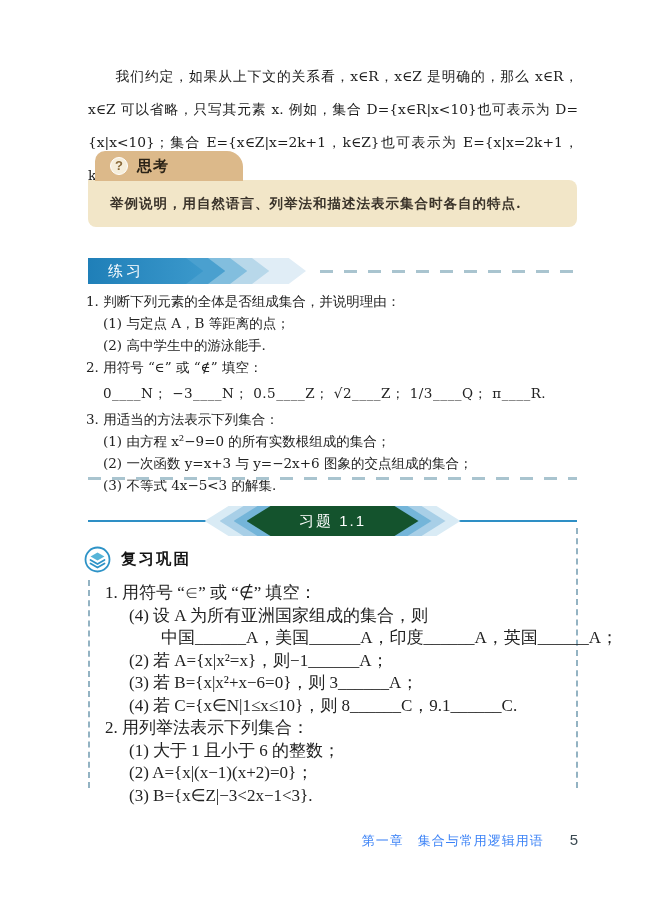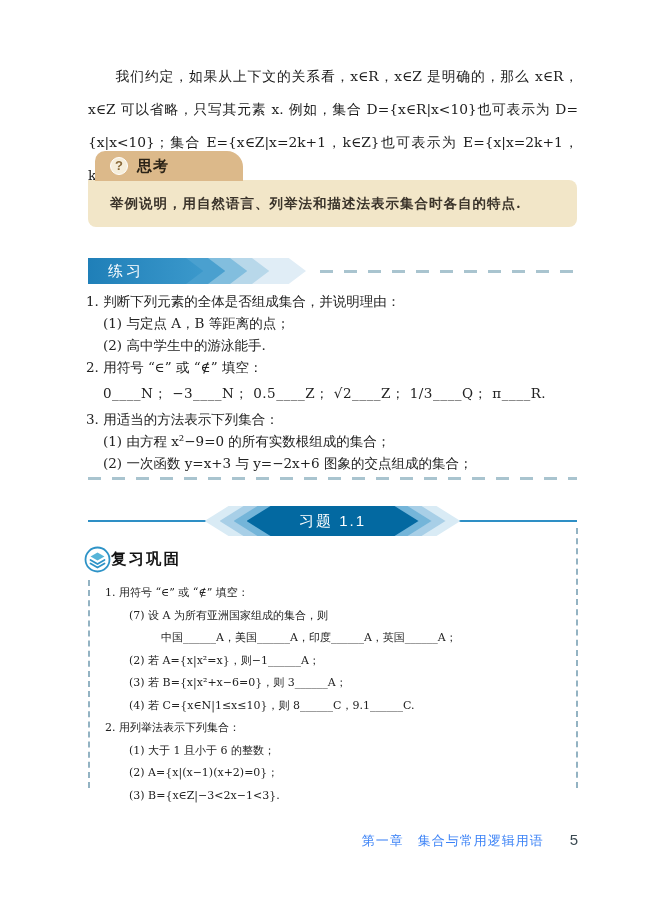--- a/index.html
+++ b/index.html
@@ -86,42 +86,42 @@
   .ex-banner { position: absolute; left: 88px; top: 506px; width: 489px; height: 30px; }
   .ex-line { position: absolute; top: 14px; left: 0; right: 0; height: 2px; background: #2e8fc5; }
   .hx {
     position: absolute; top: 0; bottom: 0; left: 50%; transform: translateX(-50%);
     clip-path: polygon(24px 0, calc(100% - 24px) 0, 100% 50%, calc(100% - 24px) 100%, 24px 100%, 0 50%);
   }
   .hx.l3 { width: 256px; background: #d9ebf5; }
   .hx.l2 { width: 226px; background: #a8cfe7; }
   .hx.l1 { width: 198px; background: #74b5d9; }
   .hx.core {
-    width: 172px; background: #0369a1;
+    width: 172px; background: #14532d;
     display: flex; align-items: center; justify-content: center;
     color: #fff; font-family: "Liberation Sans", sans-serif;
     font-size: 15px; letter-spacing: 2px;
   }
 
   
   .vdash { position: absolute; width: 0; border-left: 2px dashed #93b3c3; }
   .vdash.left  { left: 88px;  top: 580px; height: 208px; }
   .vdash.right { left: 576px; top: 528px; height: 260px; }
 
   
   .section-head {
     position: absolute; left: 84px; top: 546px;
-    display: flex; align-items: center; 
+    display: flex; align-items: center; gap: 10px;
   }
   .section-title { font-weight: bold; font-size: 15.5px; color: #141414; letter-spacing: 2px; }
 
   
   .exercise-list {
     position: absolute; left: 105px; top: 582px; width: 470px;
-    font-size: 11px; line-height: 22.5px; color: #222;
+    font-size: 17px; line-height: 22.5px; color: #222; font-family: Liberation Serif, serif;
   }
   .exercise-list .ln { white-space: nowrap; }
   .e1 { padding-left: 24px; }
   .e2 { padding-left: 56px; }
 
   
   .footer {
     position: absolute; top: 831px; right: 70px;
     display: flex; align-items: baseline; gap: 26px;
   }
@@ -156,20 +156,21 @@
 
   <div class="practice-list">
     <div class="ln">1. 判断下列元素的全体是否组成集合，并说明理由：</div>
     <div class="ln i1">(1) 与定点 A，B 等距离的点；</div>
     <div class="ln i1">(2) 高中学生中的游泳能手.</div>
     <div class="ln">2. 用符号 “∈” 或 “∉” 填空：</div>
     <div class="ln blank-line">0____N；  −3____N；  0.5____Z；  √2____Z；  1/3____Q；  π____R.</div>
     <div class="ln">3. 用适当的方法表示下列集合：</div>
     <div class="ln i1">(1) 由方程 x²−9=0 的所有实数根组成的集合；</div>
     <div class="ln i1">(2) 一次函数 y=x+3 与 y=−2x+6 图象的交点组成的集合；</div>
+    <div class="ln i1">(3) 不等式 4x−5&lt;3 的解集.</div>
   </div>
 
   <div class="hr-dashed"></div>
 
   <div class="ex-banner">
     <div class="ex-line"></div>
     <div class="hx l3"></div>
     <div class="hx l2"></div>
     <div class="hx l1"></div>
     <div class="hx core">习题 1.1</div>
@@ -183,21 +184,21 @@
       <circle cx="13.5" cy="13.5" r="12" fill="#ffffff" stroke="#2e93c7" stroke-width="1.8"></circle>
       <path d="M13.5 6.5 L6.5 10.5 L13.5 14.5 L20.5 10.5 Z" fill="#56b4d8"></path>
       <path d="M6.5 14 L13.5 18 L20.5 14" fill="none" stroke="#2e93c7" stroke-width="1.8" stroke-linecap="round"></path>
       <path d="M6.5 17.5 L13.5 21.5 L20.5 17.5" fill="none" stroke="#2e93c7" stroke-width="1.8" stroke-linecap="round"></path>
     </svg>
     <span class="section-title">复习巩固</span>
   </div>
 
   <div class="exercise-list">
     <div class="ln">1. 用符号 “∈” 或 “∉” 填空：</div>
-    <div class="ln e1">(7) 设 A 为所有亚洲国家组成的集合，则</div>
+    <div class="ln e1">(4) 设 A 为所有亚洲国家组成的集合，则</div>
     <div class="ln e2">中国______A，美国______A，印度______A，英国______A；</div>
     <div class="ln e1">(2) 若 A={x|x²=x}，则−1______A；</div>
     <div class="ln e1">(3) 若 B={x|x²+x−6=0}，则 3______A；</div>
     <div class="ln e1">(4) 若 C={x∈N|1≤x≤10}，则 8______C，9.1______C.</div>
     <div class="ln">2. 用列举法表示下列集合：</div>
     <div class="ln e1">(1) 大于 1 且小于 6 的整数；</div>
     <div class="ln e1">(2) A={x|(x−1)(x+2)=0}；</div>
     <div class="ln e1">(3) B={x∈Z|−3&lt;2x−1&lt;3}.</div>
   </div>
 

